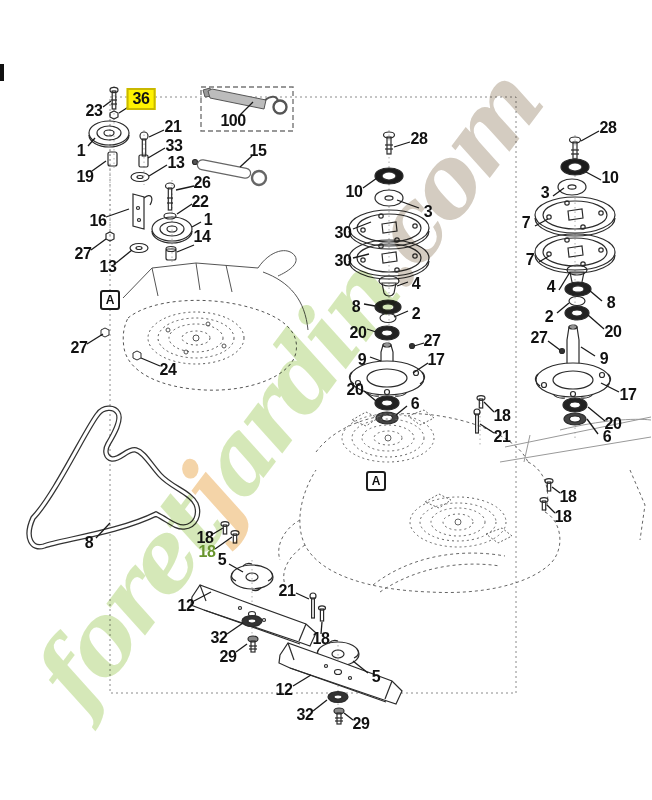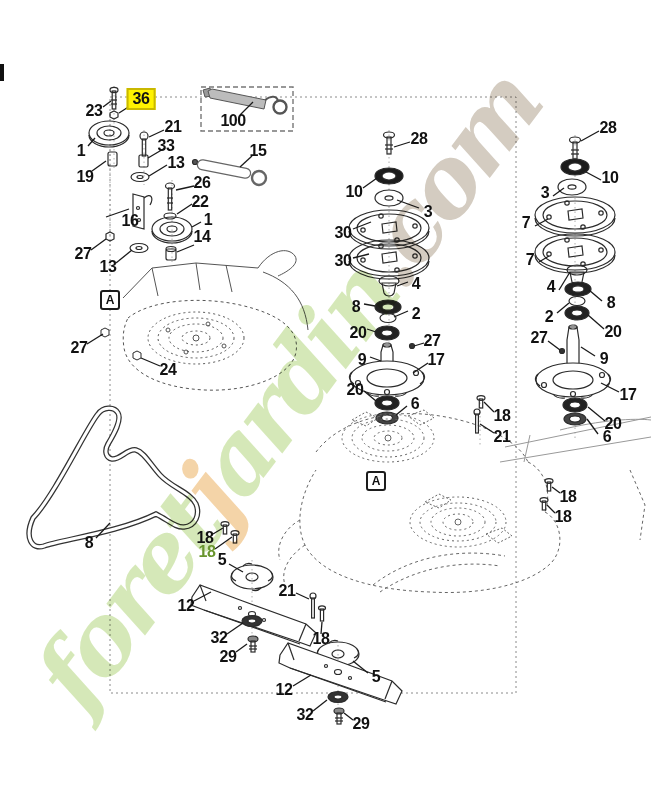--- a/index.html
+++ b/index.html
@@ -397,30 +397,30 @@
         <line x1="353" y1="720" x2="344" y2="713"></line>
     </g>
   </svg>
 
   <div id="watermark"><span style="color: rgb(203, 227, 166);">foret</span><span style="color: rgb(242, 201, 146);">j</span><span style="color: rgb(203, 227, 166);">ardin</span><span style="color: rgb(201, 191, 177);">.com</span></div>
 
   <div id="labels">
       <div class="plabel" style="left: 94px; top: 111px;">23</div>
       <div class="plabel hl" style="left: 141px; top: 99px; background: rgb(255, 242, 0); border: 2px solid rgb(201, 184, 0);">36</div>
       <div class="plabel" style="left: 173px; top: 127px;">21</div>
-      <div class="plabel" style="left: 166px; top: 146px;">33</div>
+      <div class="plabel" style="left: 174px; top: 146px;">33</div>
       <div class="plabel" style="left: 81px; top: 151px;">1</div>
       <div class="plabel" style="left: 85px; top: 177px;">19</div>
       <div class="plabel" style="left: 176px; top: 163px;">13</div>
       <div class="plabel" style="left: 258px; top: 151px;">15</div>
       <div class="plabel" style="left: 233px; top: 121px;">100</div>
       <div class="plabel" style="left: 202px; top: 183px;">26</div>
       <div class="plabel" style="left: 200px; top: 202px;">22</div>
       <div class="plabel" style="left: 208px; top: 220px;">1</div>
-      <div class="plabel" style="left: 98px; top: 221px; margin-left: 32px;">16</div>
+      <div class="plabel" style="left: 98px; top: 221px;">16</div>
       <div class="plabel" style="left: 202px; top: 237px;">14</div>
       <div class="plabel" style="left: 83px; top: 254px;">27</div>
       <div class="plabel" style="left: 108px; top: 267px;">13</div>
       <div class="plabel" style="left: 79px; top: 348px;">27</div>
       <div class="plabel" style="left: 168px; top: 370px;">24</div>
       <div class="plabel" style="left: 89px; top: 543px;">8</div>
       <div class="plabel" style="left: 419px; top: 139px;">28</div>
       <div class="plabel" style="left: 354px; top: 192px;">10</div>
       <div class="plabel" style="left: 428px; top: 212px;">3</div>
       <div class="plabel" style="left: 343px; top: 233px;">30</div>

